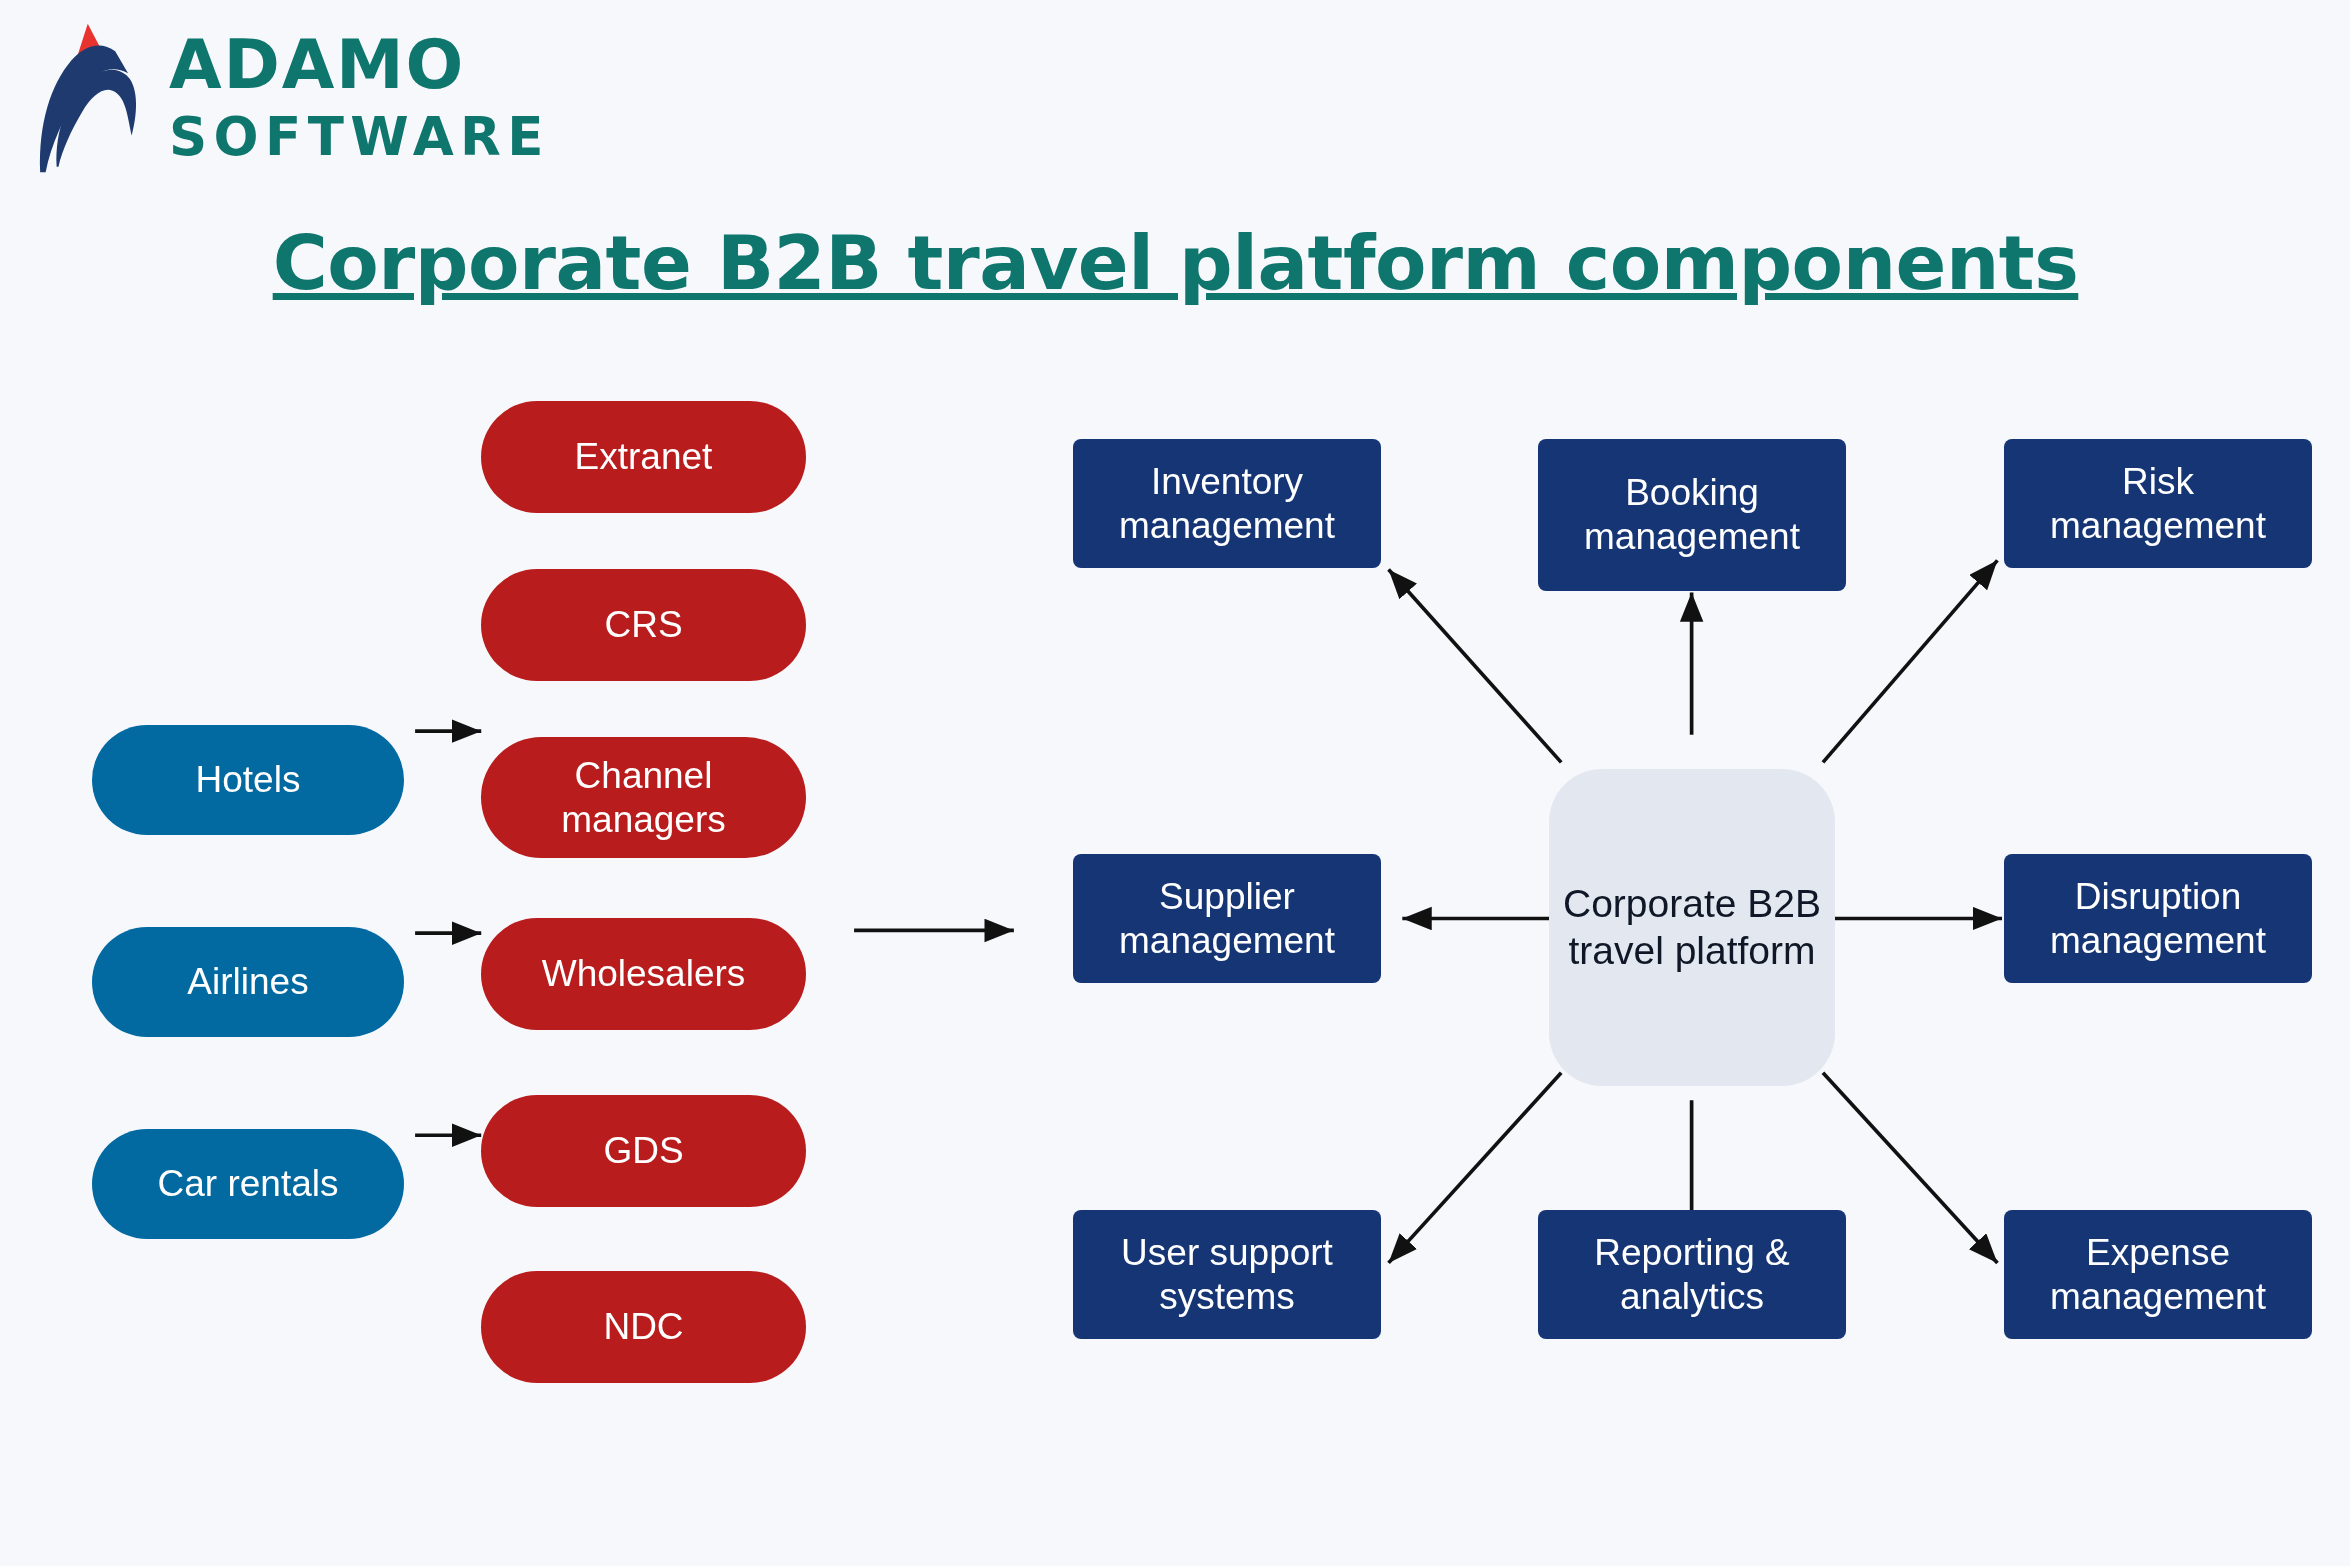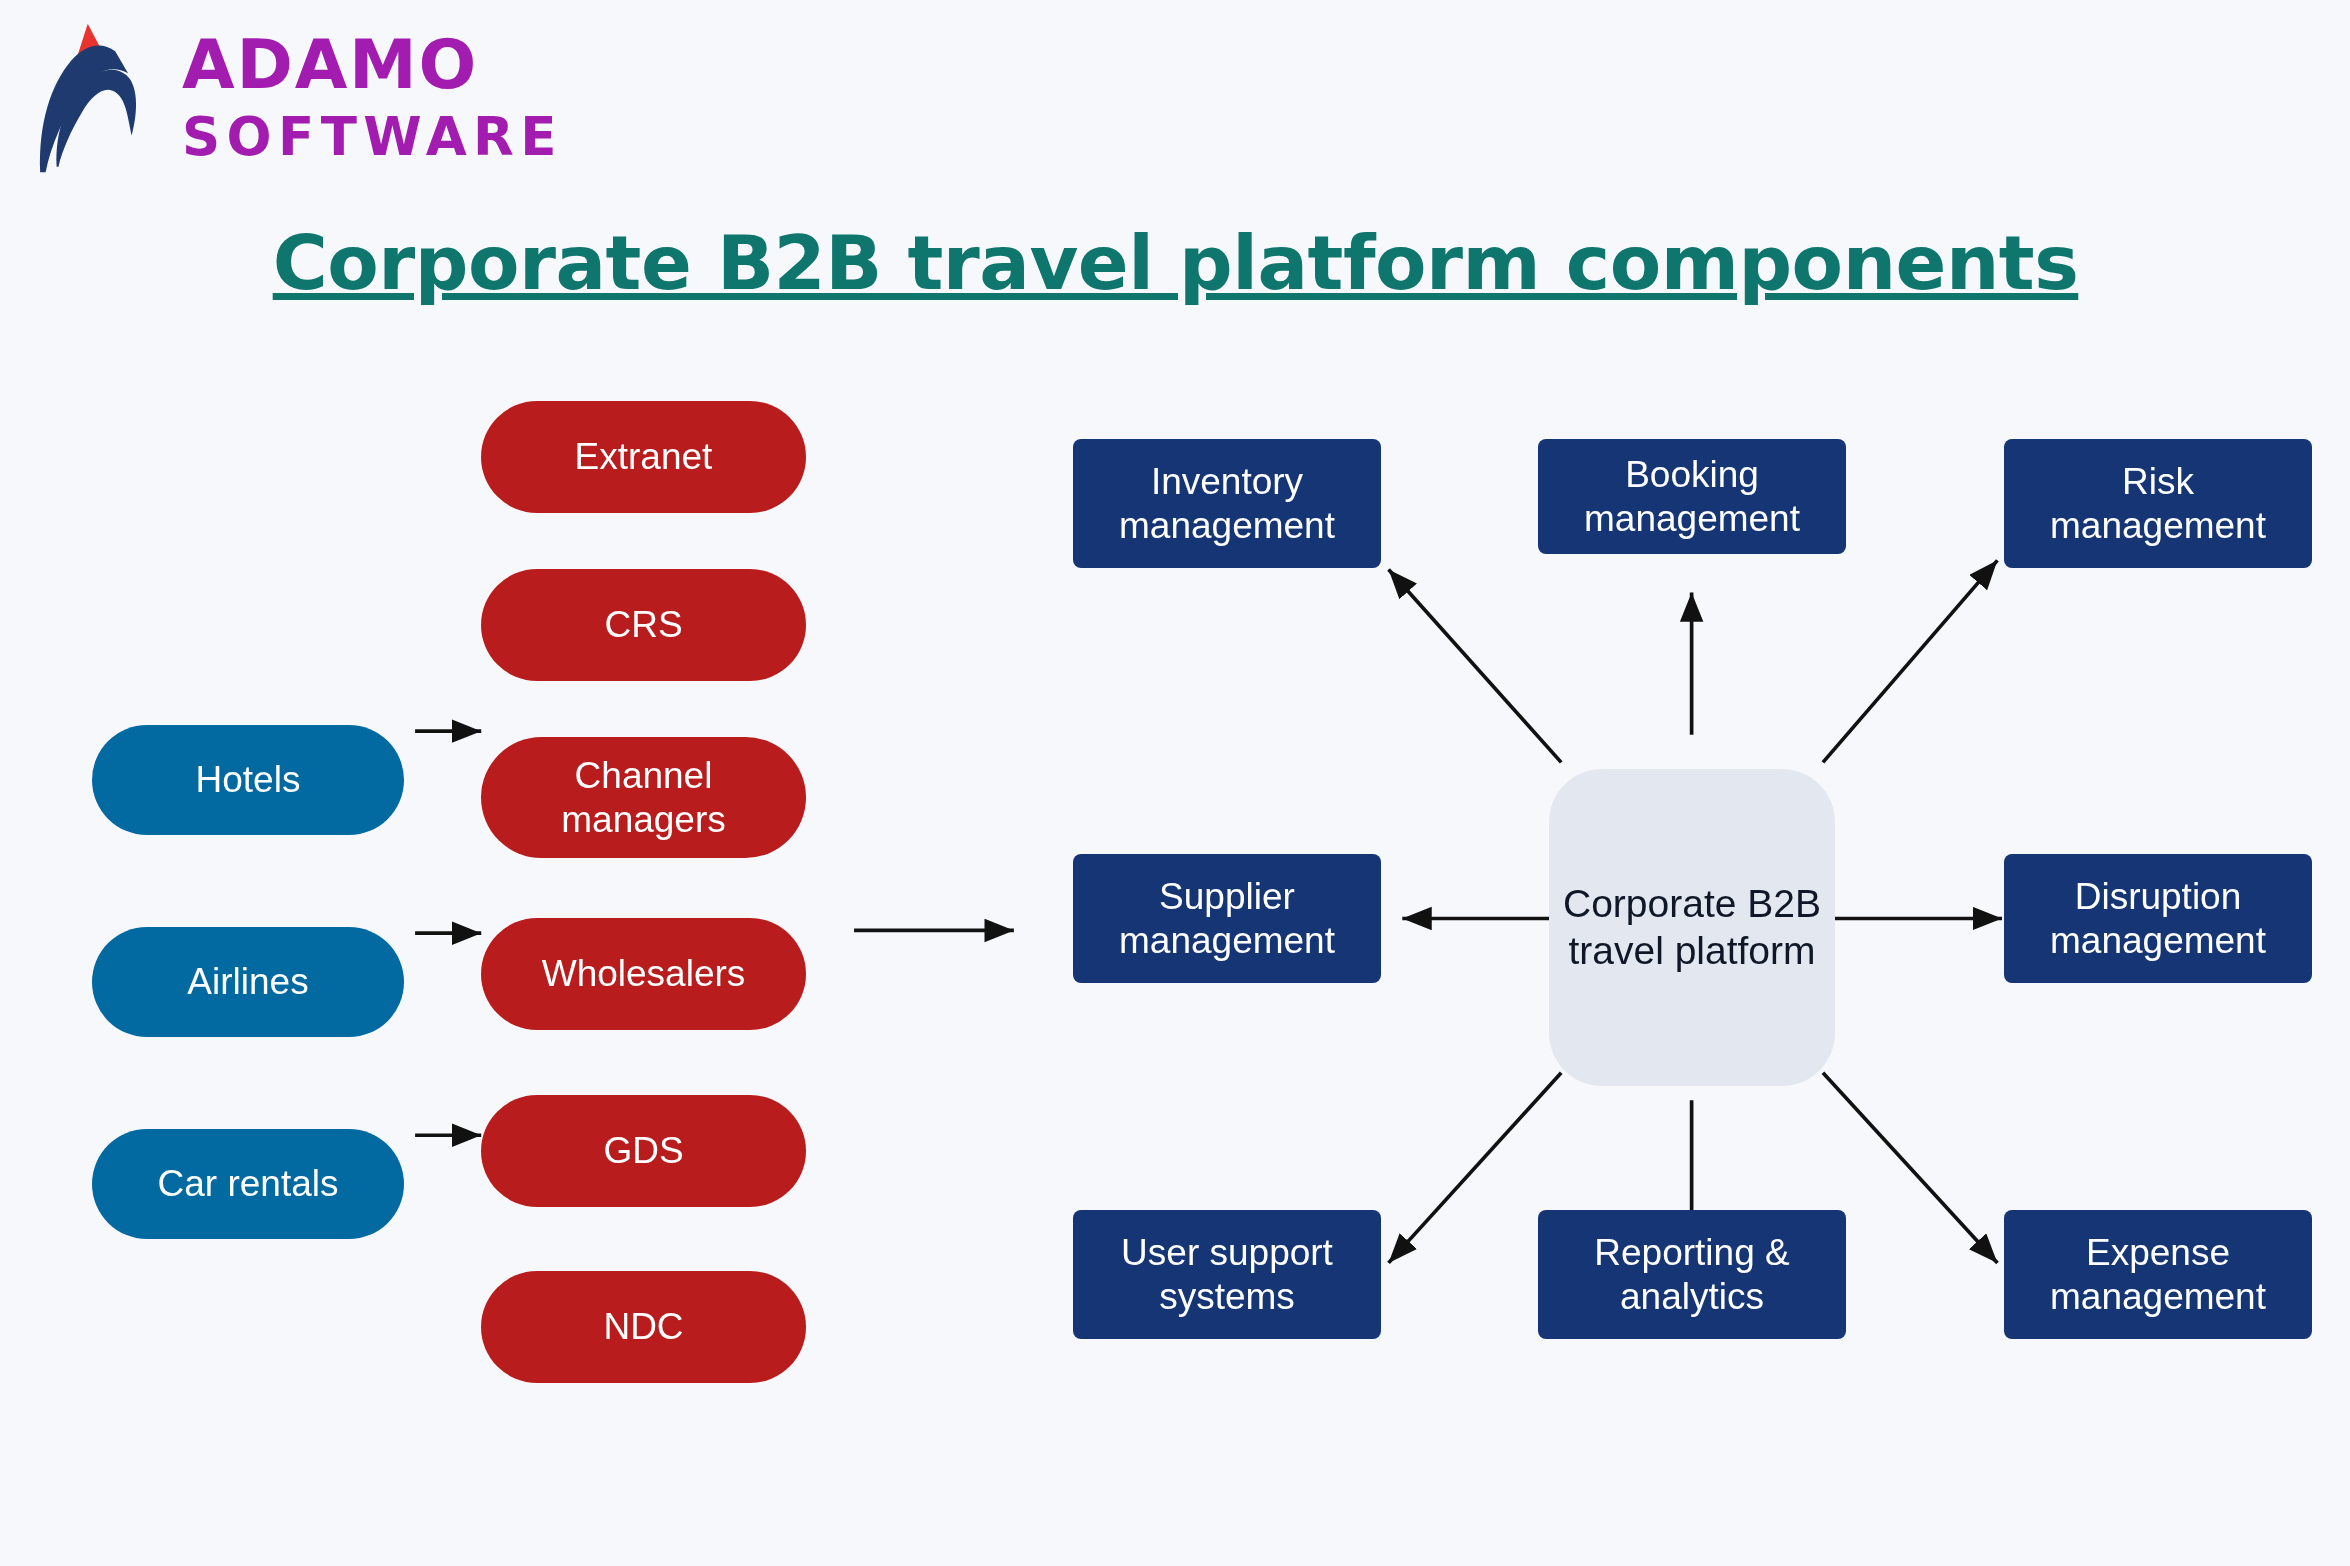--- a/index.html
+++ b/index.html
@@ -11,23 +11,22 @@
     overflow:hidden;
     position:relative;
   }
   #stage{position:absolute;left:0;top:0;width:2351px;height:1567px;}
 
   
   #logo{position:absolute;left:31px;top:20px;width:551px;height:165px;}
   #logo-mark{position:absolute;left:0;top:0;width:119px;height:156px;}
   #logo-text{position:absolute;left:138px;top:11px;width:395px;height:147px;}
   .logo-line{
-    font-weight:800;color:#a21caf;letter-spacing:0.9px;line-height:1;
+    font-weight:800;color:#0f766e;letter-spacing:0.9px;line-height:1;
     font-family:"DejaVu Sans","Liberation Sans",sans-serif;
-    margin-left:13px;
   }
   #logo-line1{font-size:68px;letter-spacing:1.8px;}
   #logo-line2{font-size:53px;letter-spacing:6.4px;margin-top:11px;}
 
   
   #title{
     position:absolute;left:0;top:219px;width:2351px;
     text-align:center;
     font-size:75px;font-weight:800;color:#0f766e;
     letter-spacing:-0.5px;
@@ -130,21 +129,21 @@
     <span>NDC</span>
   </div>
 
   <div class="node node-hub" style="left:1549px;top:742px;width:286px;height:317px;">
     <span>Corporate B2B travel platform</span>
   </div>
 
   <div class="node node-blue" style="left:1073px;top:439px;width:308px;height:129px;">
     <span>Inventory management</span>
   </div>
-  <div class="node node-blue" style="left:1538px;top:439px;width:308px;height:115px;">
+  <div class="node node-blue" style="left:1538px;top:439px;width:308px;height:152px;">
     <span>Booking management</span>
   </div>
   <div class="node node-blue" style="left:2004px;top:439px;width:308px;height:129px;">
     <span>Risk management</span>
   </div>
 
   <div class="node node-blue" style="left:1073px;top:854px;width:308px;height:129px;justify-content:flex-end;">
     <span>Supplier management</span>
   </div>
   <div class="node node-blue" style="left:2004px;top:854px;width:308px;height:129px;">

